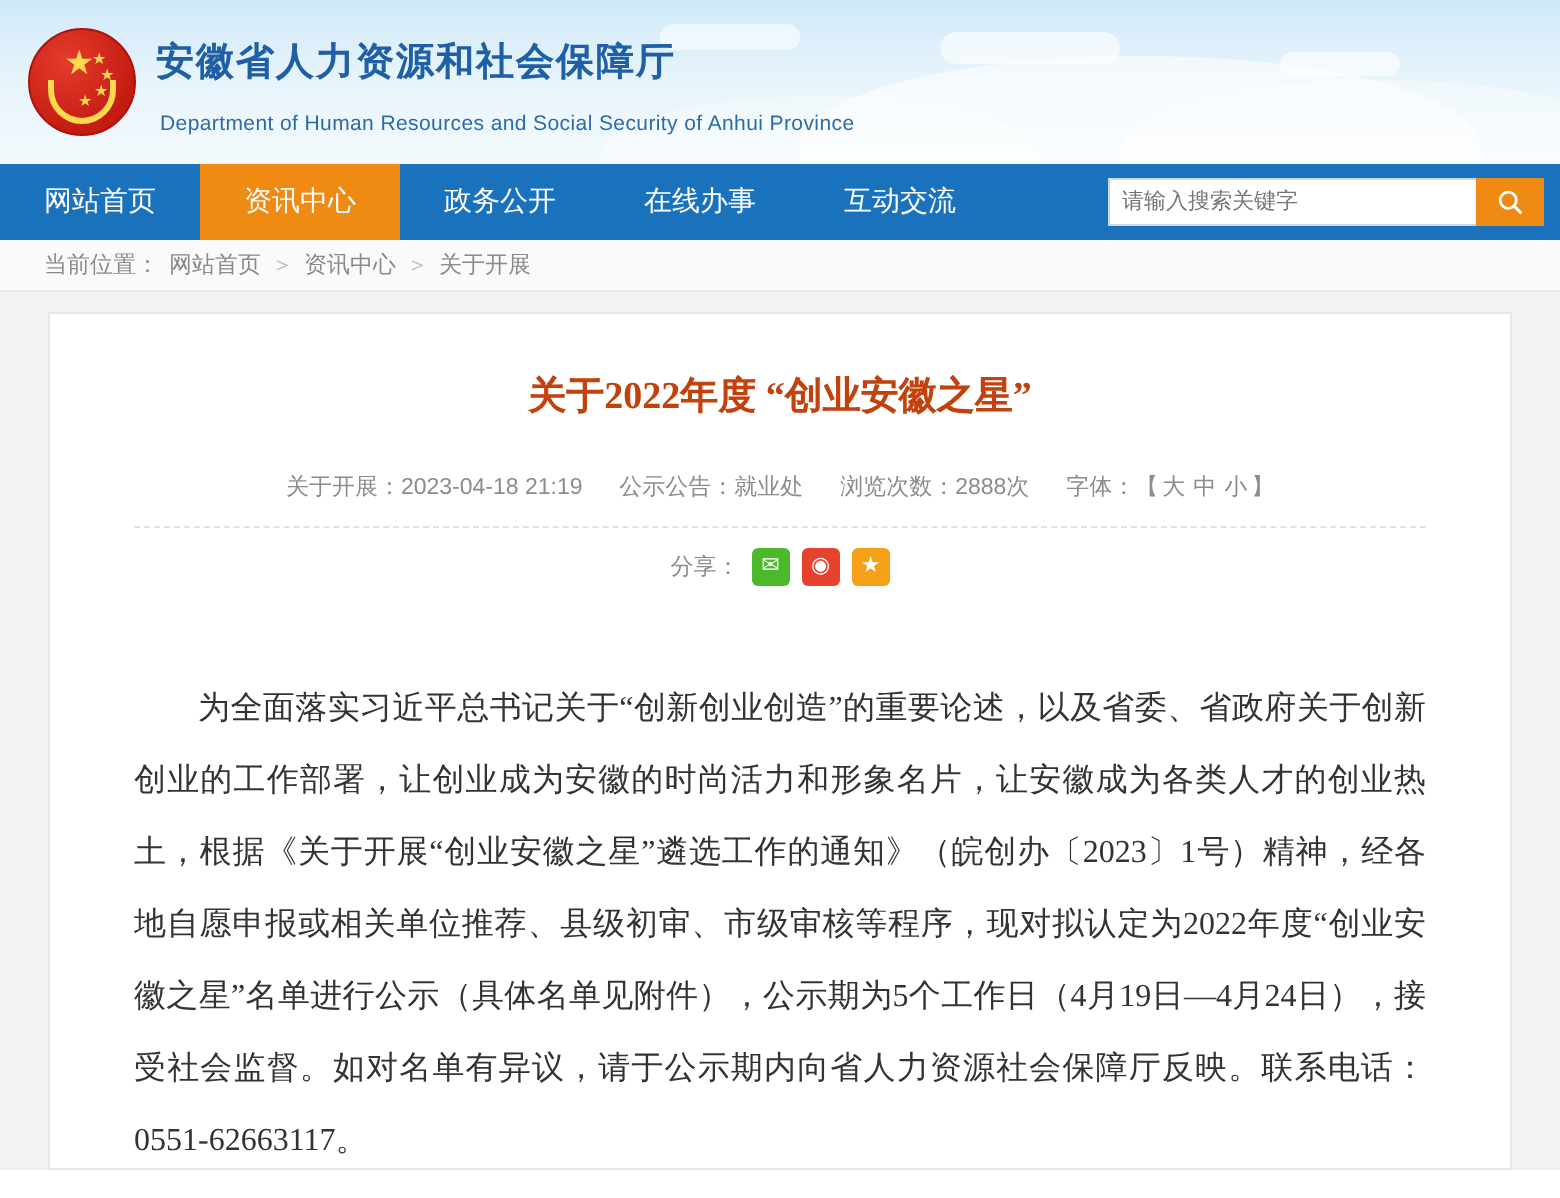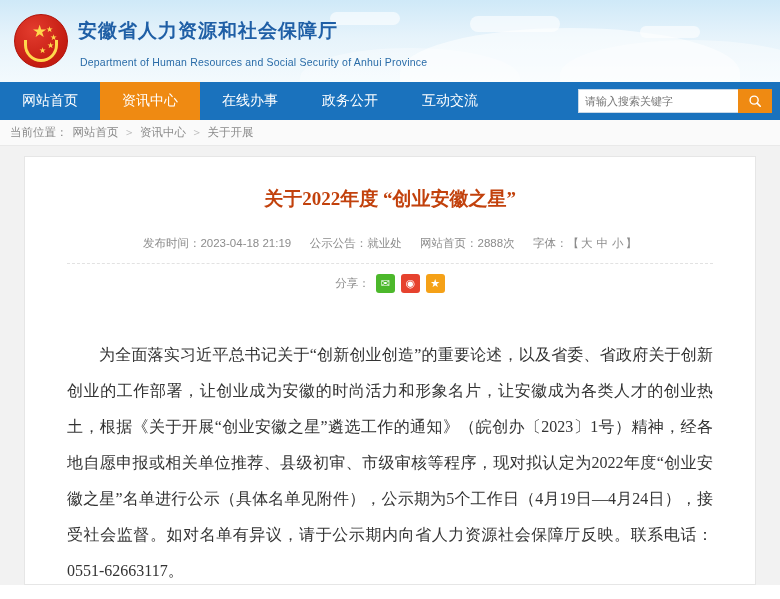--- a/index.html
+++ b/index.html
@@ -128,21 +128,21 @@
     cursor: pointer;
   }
   .nav-item.active { background: #ef8a12; }
   .nav-search {
     margin-left: auto;
     display: flex;
     align-items: center;
     padding-right: 8px;
   }
   .nav-search input {
-    width: 160px;
+    width: 184px;
     height: 24px;
     border: 1px solid #c9d8e6;
     border-right: none;
     font-size: 11px;
     padding: 0 6px;
     color: #666;
     outline: none;
     background:#fff;
   }
   .search-btn {
@@ -156,21 +156,21 @@
   }
   .search-btn svg { display:block; }
 
   
   .breadcrumb {
     height: 26px;
     background: #fafafa;
     border-bottom: 1px solid #e9e9e9;
     display: flex;
     align-items: center;
-    padding-left: 10px;
+    padding-left: 22px;
     font-size: 11.5px;
     color: #8a8a8a;
     gap: 5px;
   }
   .breadcrumb a { color: #8a8a8a; text-decoration: none; cursor: pointer; }
   .breadcrumb .sep { color: #bbb; }
 
   
   .content-wrap {
     padding: 10px 24px 0 24px;
@@ -261,22 +261,22 @@
       <div class="emblem-gear"></div>
     </div>
 
     <div class="site-title-cn">安徽省人力资源和社会保障厅</div>
     <div class="site-title-en">Department of Human Resources and Social Security of Anhui Province</div>
   </div>
 
   <div class="nav">
     <div class="nav-item">网站首页</div>
     <div class="nav-item active">资讯中心</div>
+    <div class="nav-item">政务公开</div>
     <div class="nav-item">在线办事</div>
-    <div class="nav-item">政务公开</div>
     <div class="nav-item">互动交流</div>
     <div class="nav-search">
       <input type="text" placeholder="请输入搜索关键字" style="">
       <button class="search-btn">
         <svg width="14" height="14" viewBox="0 0 16 16">
           <circle cx="7" cy="7" r="4.6" fill="none" stroke="#ffffff" stroke-width="1.6"></circle>
           <line x1="10.4" y1="10.4" x2="14" y2="14" stroke="#ffffff" stroke-width="1.8" stroke-linecap="round"></line>
         </svg>
       </button>
     </div>
@@ -290,25 +290,25 @@
     <span class="sep">＞</span>
     <a>关于开展</a>
   </div>
 
   <div class="content-wrap">
     <div class="card">
 
       <div class="art-title">关于2022年度 “创业安徽之星”</div>
 
       <div class="meta">
-        <span>发布时间：</span><span>2023-04-18 21:19</span>
+        <span>关于开展：</span><span>2023-04-18 21:19</span>
         <span class="sp"></span>
         <span>公示公告：</span><span>就业处</span>
         <span class="sp"></span>
-        <span>网站首页：</span><span>2888次</span>
+        <span>浏览次数：</span><span>2888次</span>
         <span class="sp"></span>
         <span class="fontsize"><span>字体：</span><span>【</span><b>大</b><b>中</b><b>小</b><span>】</span></span>
       </div>
 
       <div class="share-row">
         <span>分享：</span>
         <span class="share-ico wechat">✉</span>
         <span class="share-ico weibo">◉</span>
         <span class="share-ico fav">★</span>
       </div>

